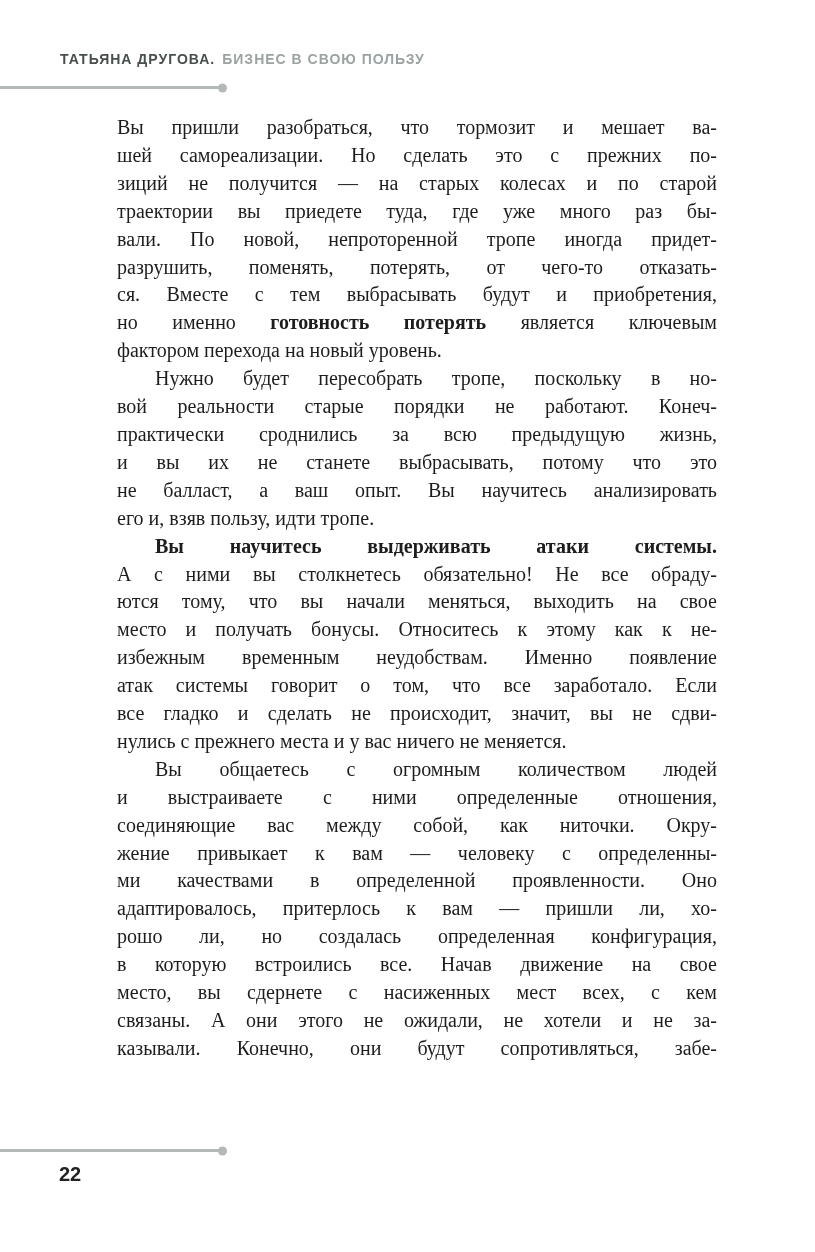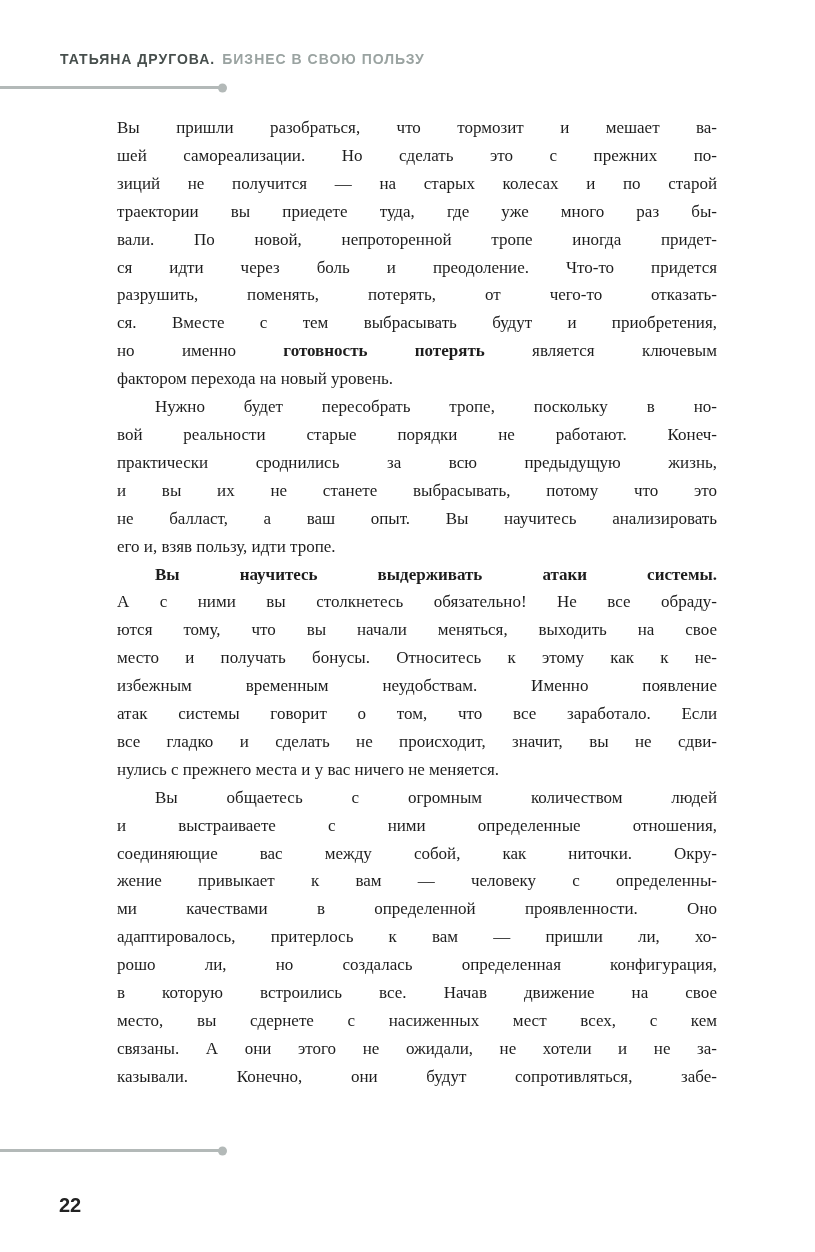--- a/index.html
+++ b/index.html
@@ -48,38 +48,38 @@
     background: var(--rule, #a9b0af);
   }
 
   
   .body-text {
     position: absolute;
     left: 117px;
     top: 114px;
     width: 600px;
     color: var(--body-text, #1d1d1d);
-    font-size: 17px;
+    font-size: 20px;
     line-height: 27.9px;
   }
   .para { margin: 0; }
   .line {
     text-align: justify;
     text-align-last: justify;
   }
   .line.end { text-align-last: left; }
   .para.indent .line.first { padding-left: 38px; }
   .b { font-weight: 700; }
   .i { }
 
   
   .page-number {
     position: absolute;
     left: 59px;
-    top: 1194px;
+    top: 1163px;
     font-family: "Liberation Sans", sans-serif;
     font-weight: 700;
     font-size: 20px;
     color: var(--page-number, #222222);
   }
 </style>
 </head>
 <body>
 
 <div class="page">
@@ -92,21 +92,20 @@
     <span class="rule-dot"></span>
   </div>
 
   <main class="body-text">
       <div class="para">
         <div class="line"><span>Вы пришли разобраться, что тормозит и мешает ва-</span></div>
         <div class="line"><span>шей самореализации. Но сделать это с прежних по-</span></div>
         <div class="line"><span>зиций не получится — на старых колесах и по старой</span></div>
         <div class="line"><span>траектории вы приедете туда, где уже много раз бы-</span></div>
         <div class="line"><span>вали. По новой, непроторенной тропе иногда придет-</span></div>
-        <div class="line"><span>ся идти через боль и преодоление. Что-то придется</span></div>
         <div class="line"><span>разрушить, поменять, потерять, от чего-то отказать-</span></div>
         <div class="line"><span>ся. Вместе с тем выбрасывать будут и приобретения,</span></div>
         <div class="line"><span>но именно </span><span class="b">готовность потерять</span><span> является ключевым</span></div>
         <div class="line end"><span>фактором перехода на новый уровень.</span></div>
       </div>
       <div class="para indent">
         <div class="line first"><span>Нужно будет пересобрать тропе, поскольку в но-</span></div>
         <div class="line"><span>вой реальности старые порядки не работают. Конеч-</span></div>
         <div class="line"><span>практически сроднились за всю предыдущую жизнь,</span></div>
         <div class="line"><span>и вы их не станете выбрасывать, потому что это</span></div>

